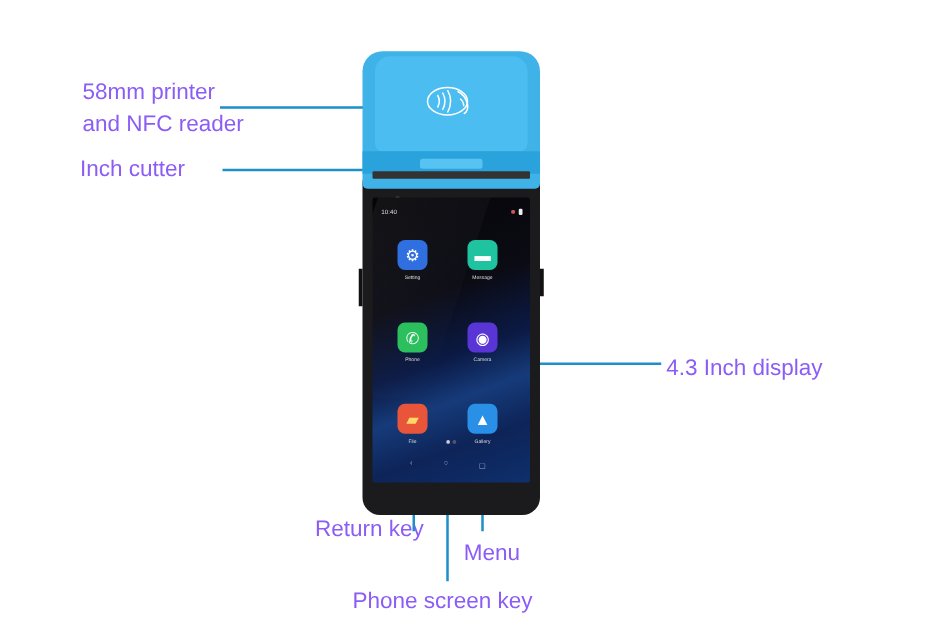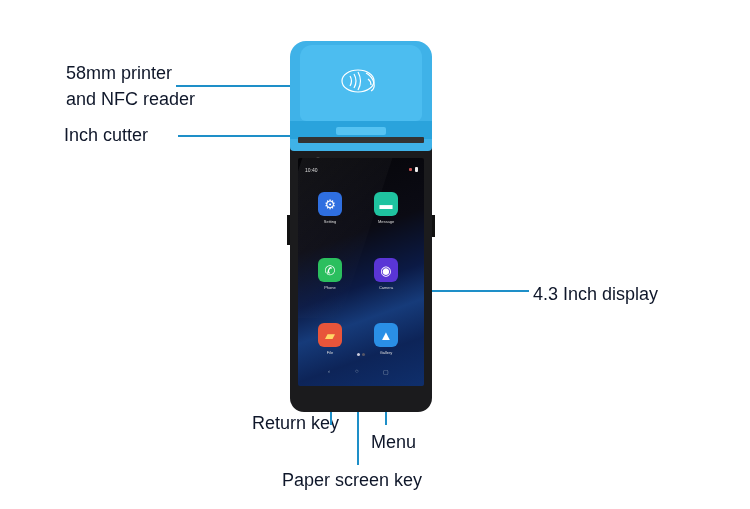--- a/index.html
+++ b/index.html
@@ -1,17 +1,17 @@
 <!DOCTYPE html>
 <html><head>
 <meta charset="utf-8">
 <style>
   html,body{margin:0;padding:0;background:#fff;}
   body{width:750px;height:509px;position:relative;overflow:hidden;font-family:"Liberation Sans",sans-serif;color:#111;}
-  .label{position:absolute;font-size:18px;line-height:24px;color:#0f172a;white-space:nowrap;}
+  .label{position:absolute;font-size:18px;line-height:24px;color:#8b5cf6;white-space:nowrap;}
   .line{position:absolute;background:#1e8fc8;}
   
   .printer{position:absolute;left:290px;top:41px;width:142px;height:110px;background:#3fb2e8;border-radius:16px 16px 4px 4px;}
   .printer-top{position:absolute;left:10px;top:4px;width:122px;height:76px;background:#4cbdf0;border-radius:12px 12px 6px 6px;}
   .printer-lip{position:absolute;left:0;top:80px;width:142px;height:18px;background:#2aa3dc;}
   .cutter-tab{position:absolute;left:46px;top:86px;width:50px;height:8px;background:#56c3f2;border-radius:2px;}
   .cutter{position:absolute;left:8px;top:96px;width:126px;height:6px;background:#333;border-radius:1px;}
   .body{position:absolute;left:290px;top:140px;width:142px;height:272px;background:#1b1b1d;border-radius:6px 6px 14px 14px;}
   .screen{position:absolute;left:298px;top:158px;width:126px;height:228px;border-radius:2px;overflow:hidden;
     background:linear-gradient(160deg,#050508 0%,#0b0b14 35%,#0b1a45 55%,#163b7a 68%,#0d2458 82%,#0f2f6c 100%);}
@@ -42,21 +42,21 @@
 
 <div class="label" style="left:533px;top:282px;">4.3 Inch display</div>
 <div class="line" style="left:371px;top:290px;width:158px;height:2px;"></div>
 
 <div class="label" style="left:252px;top:411px;">Return key</div>
 <div class="line" style="left:330px;top:385px;width:2px;height:40px;"></div>
 
 <div class="label" style="left:371px;top:430px;">Menu</div>
 <div class="line" style="left:385px;top:385px;width:2px;height:40px;"></div>
 
-<div class="label" style="left:282px;top:468px;">Paper screen key</div>
+<div class="label" style="left:282px;top:468px;">Phone screen key</div>
 <div class="line" style="left:357px;top:385px;width:2px;height:80px;"></div>
 
 <div class="body"></div>
 <div class="side-btn" style="left:287px;top:215px;width:3px;height:30px;"></div>
 <div class="side-btn" style="left:432px;top:215px;width:3px;height:22px;"></div>
 
 <div class="printer">
   <div class="printer-top">
     <svg style="position:absolute;left:40px;top:22px;" width="44" height="28" viewBox="0 0 44 28">
       <ellipse cx="18" cy="14" rx="16" ry="11" fill="none" stroke="#fff" stroke-width="1.2"></ellipse>

